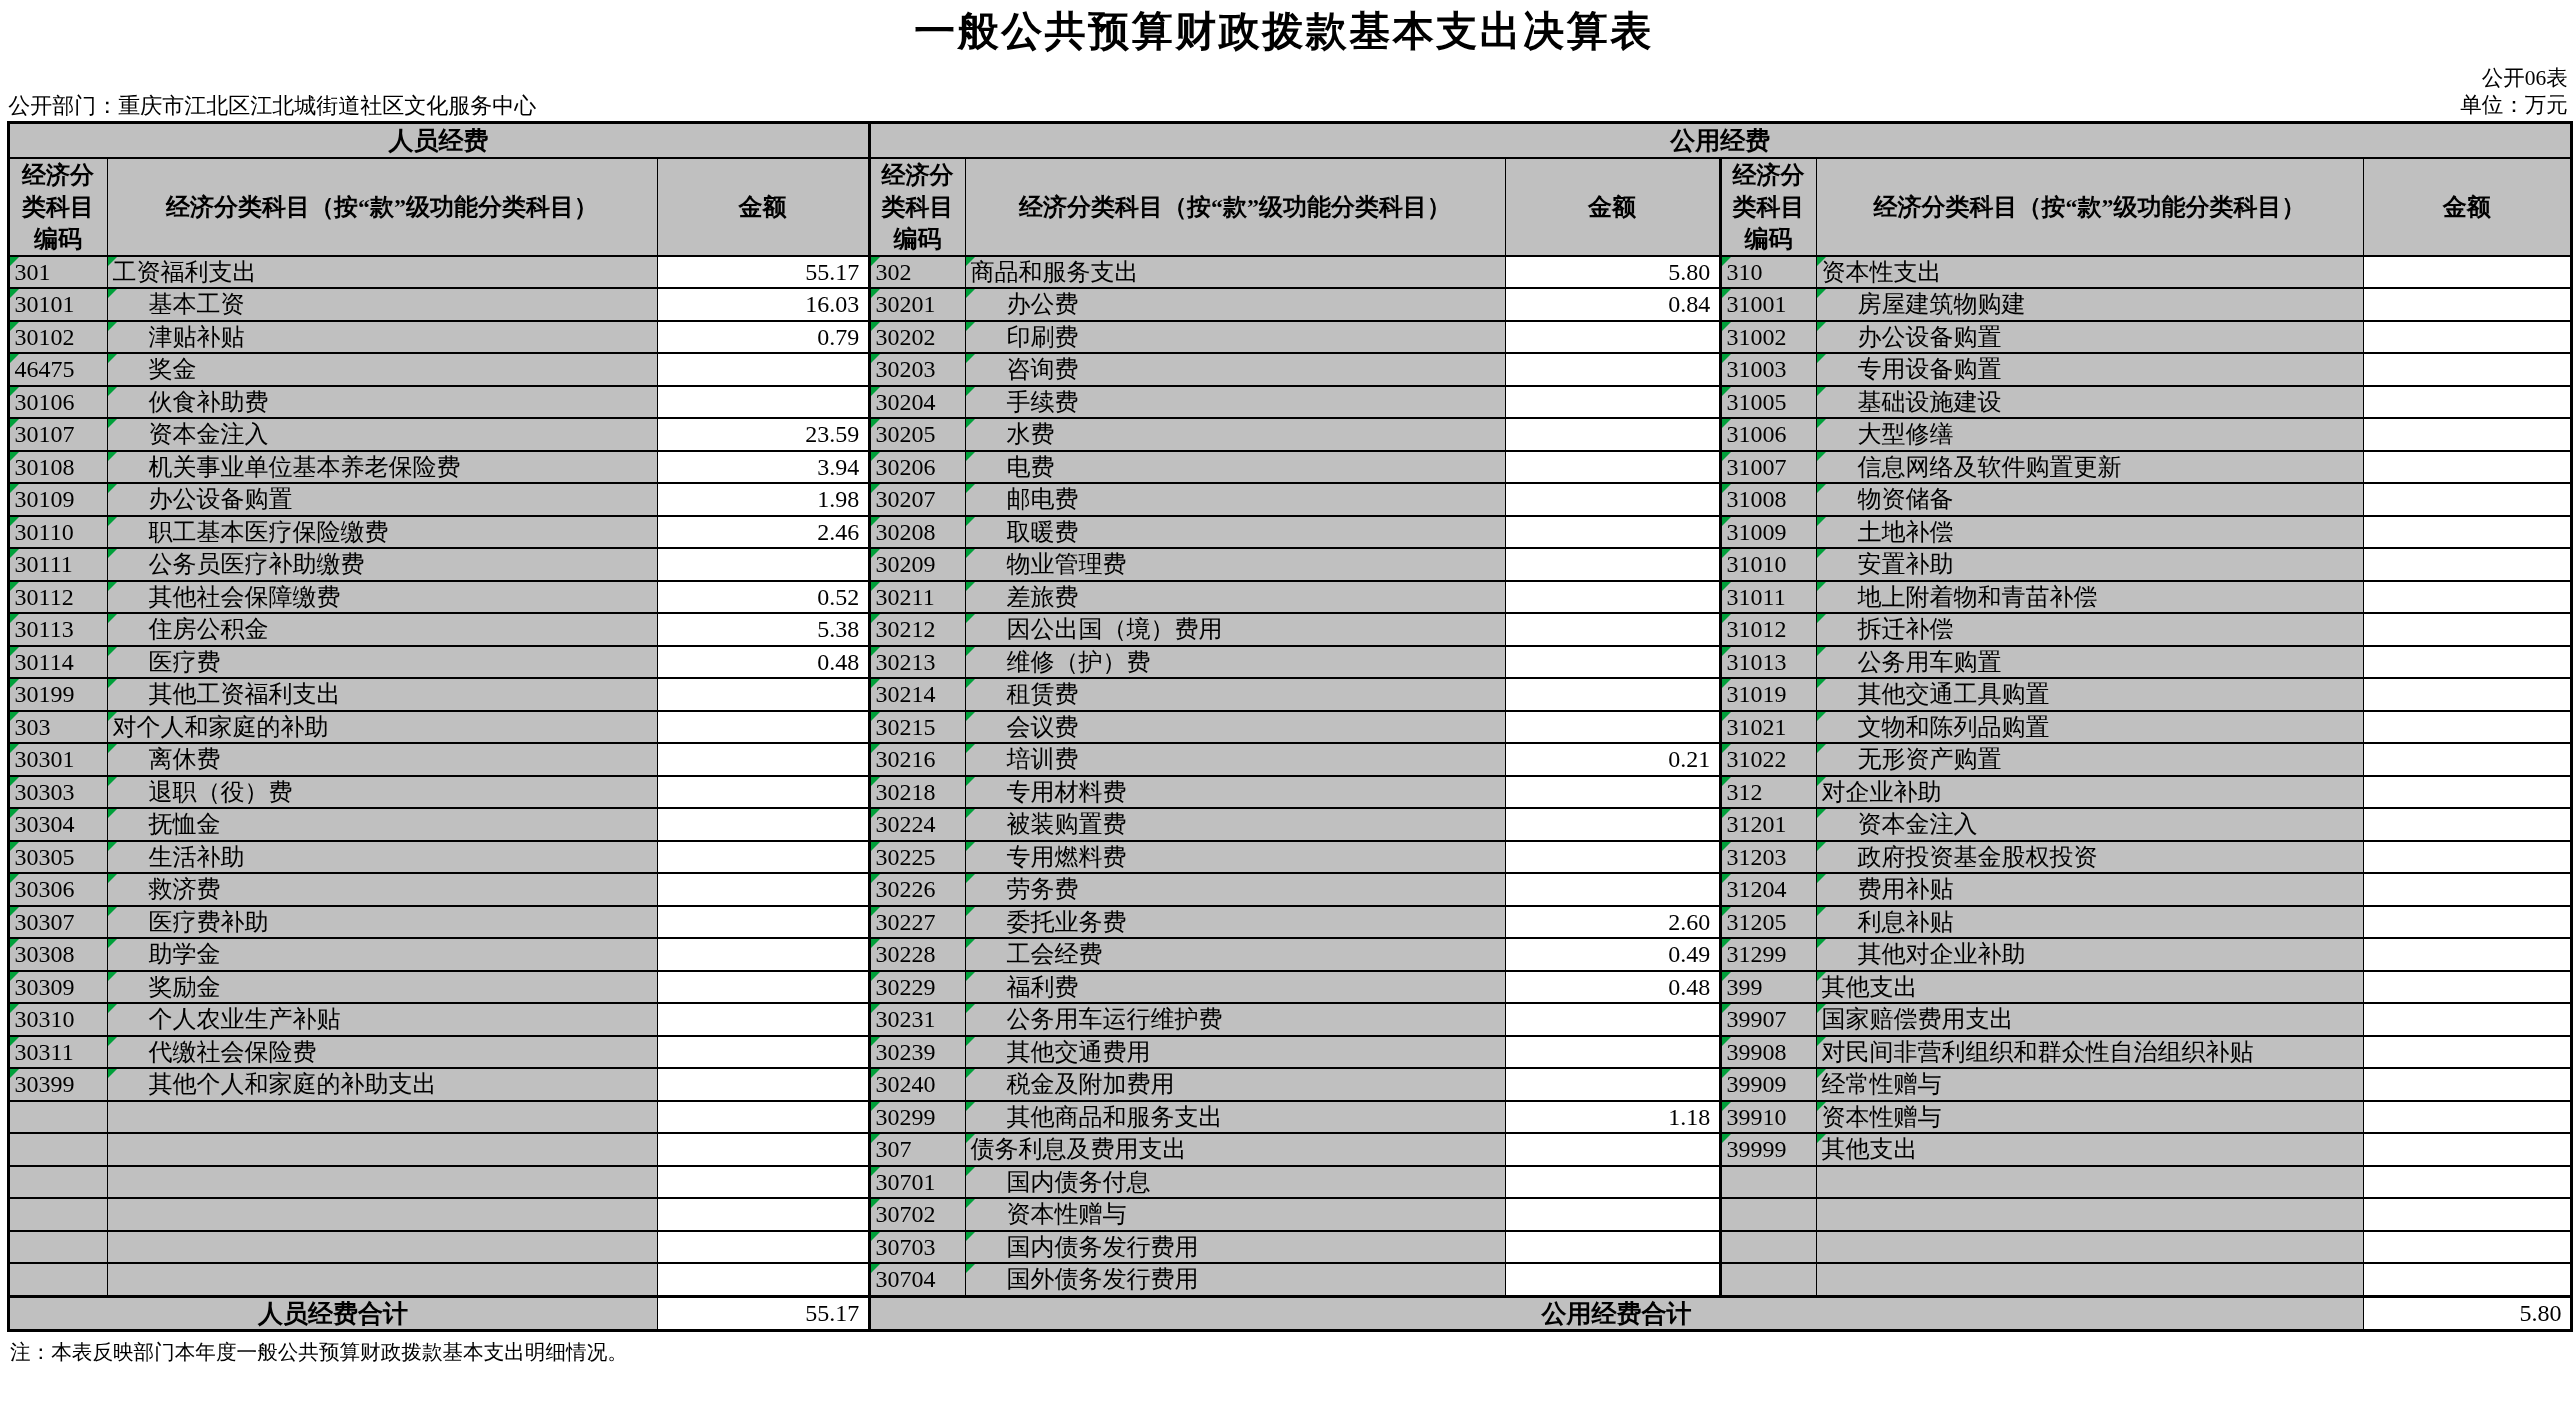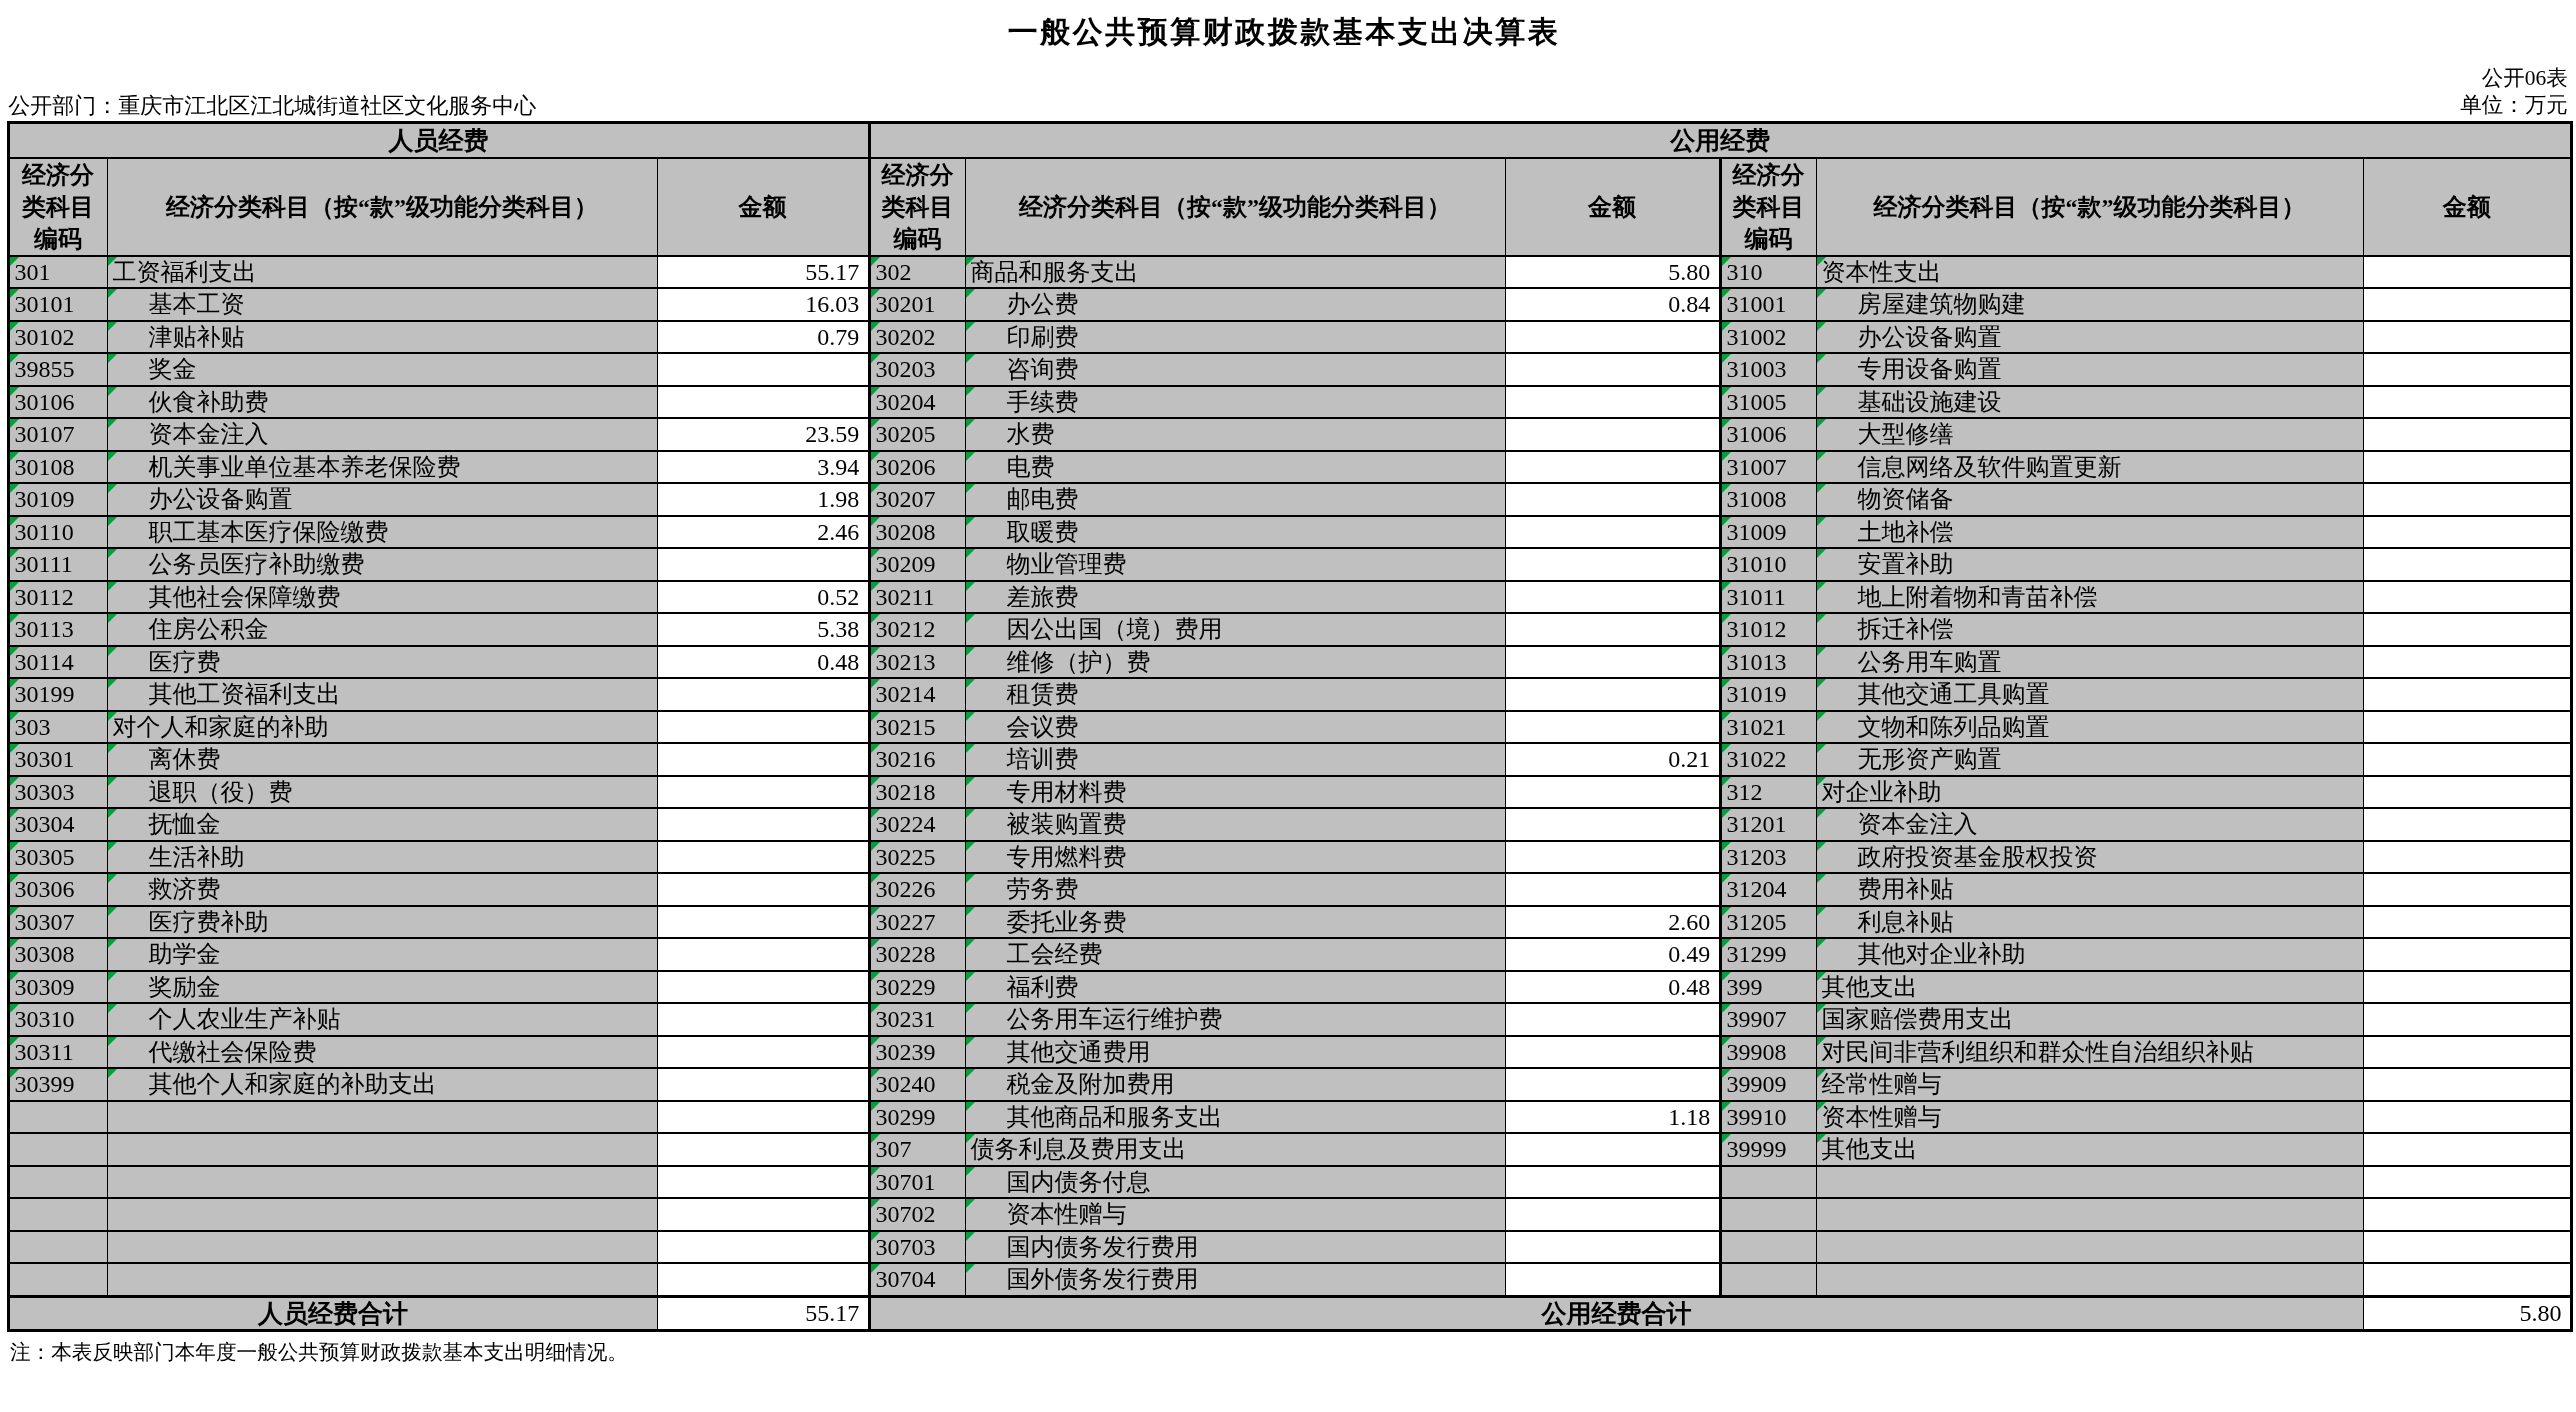--- a/index.html
+++ b/index.html
@@ -7,21 +7,21 @@
     --marker-green:#00a03a;
     --line:#000000;
   }
   html,body{margin:0;padding:0;background:#ffffff;}
   body{
     width:2576px;height:1413px;overflow:hidden;
     font-family:"Liberation Serif","DejaVu Serif",serif;
     color:#000;
   }
   .page-title{
-    text-align:center;font-size:30px;font-weight:bold;
+    text-align:center;font-size:41px;font-weight:bold;
     letter-spacing:2.5px;margin:5px 8px 0 0;line-height:53px;
   }
   .header-meta{
     display:flex;justify-content:space-between;align-items:flex-end;
     margin:0 8.3px 1.7px 8.3px;height:61px;
   }
   .dept-line{font-size:22px;line-height:26.4px;}
   .form-meta{text-align:right;font-size:21.5px;line-height:27px;}
   table.fiscal{
     border-collapse:collapse;table-layout:fixed;
@@ -129,21 +129,21 @@
         <td class="label indent tri">津贴补贴</td>
         <td class="amount">0.79</td>
         <td class="code sep tri">30202</td>
         <td class="label indent tri">印刷费</td>
         <td class="amount"></td>
         <td class="code sep tri">31002</td>
         <td class="label indent tri">办公设备购置</td>
         <td class="amount"></td>
       </tr>
       <tr>
-        <td class="code tri">39855</td>
+        <td class="code tri">46475</td>
         <td class="label indent tri">奖金</td>
         <td class="amount"></td>
         <td class="code sep tri">30203</td>
         <td class="label indent tri">咨询费</td>
         <td class="amount"></td>
         <td class="code sep tri">31003</td>
         <td class="label indent tri">专用设备购置</td>
         <td class="amount"></td>
       </tr>
       <tr>

